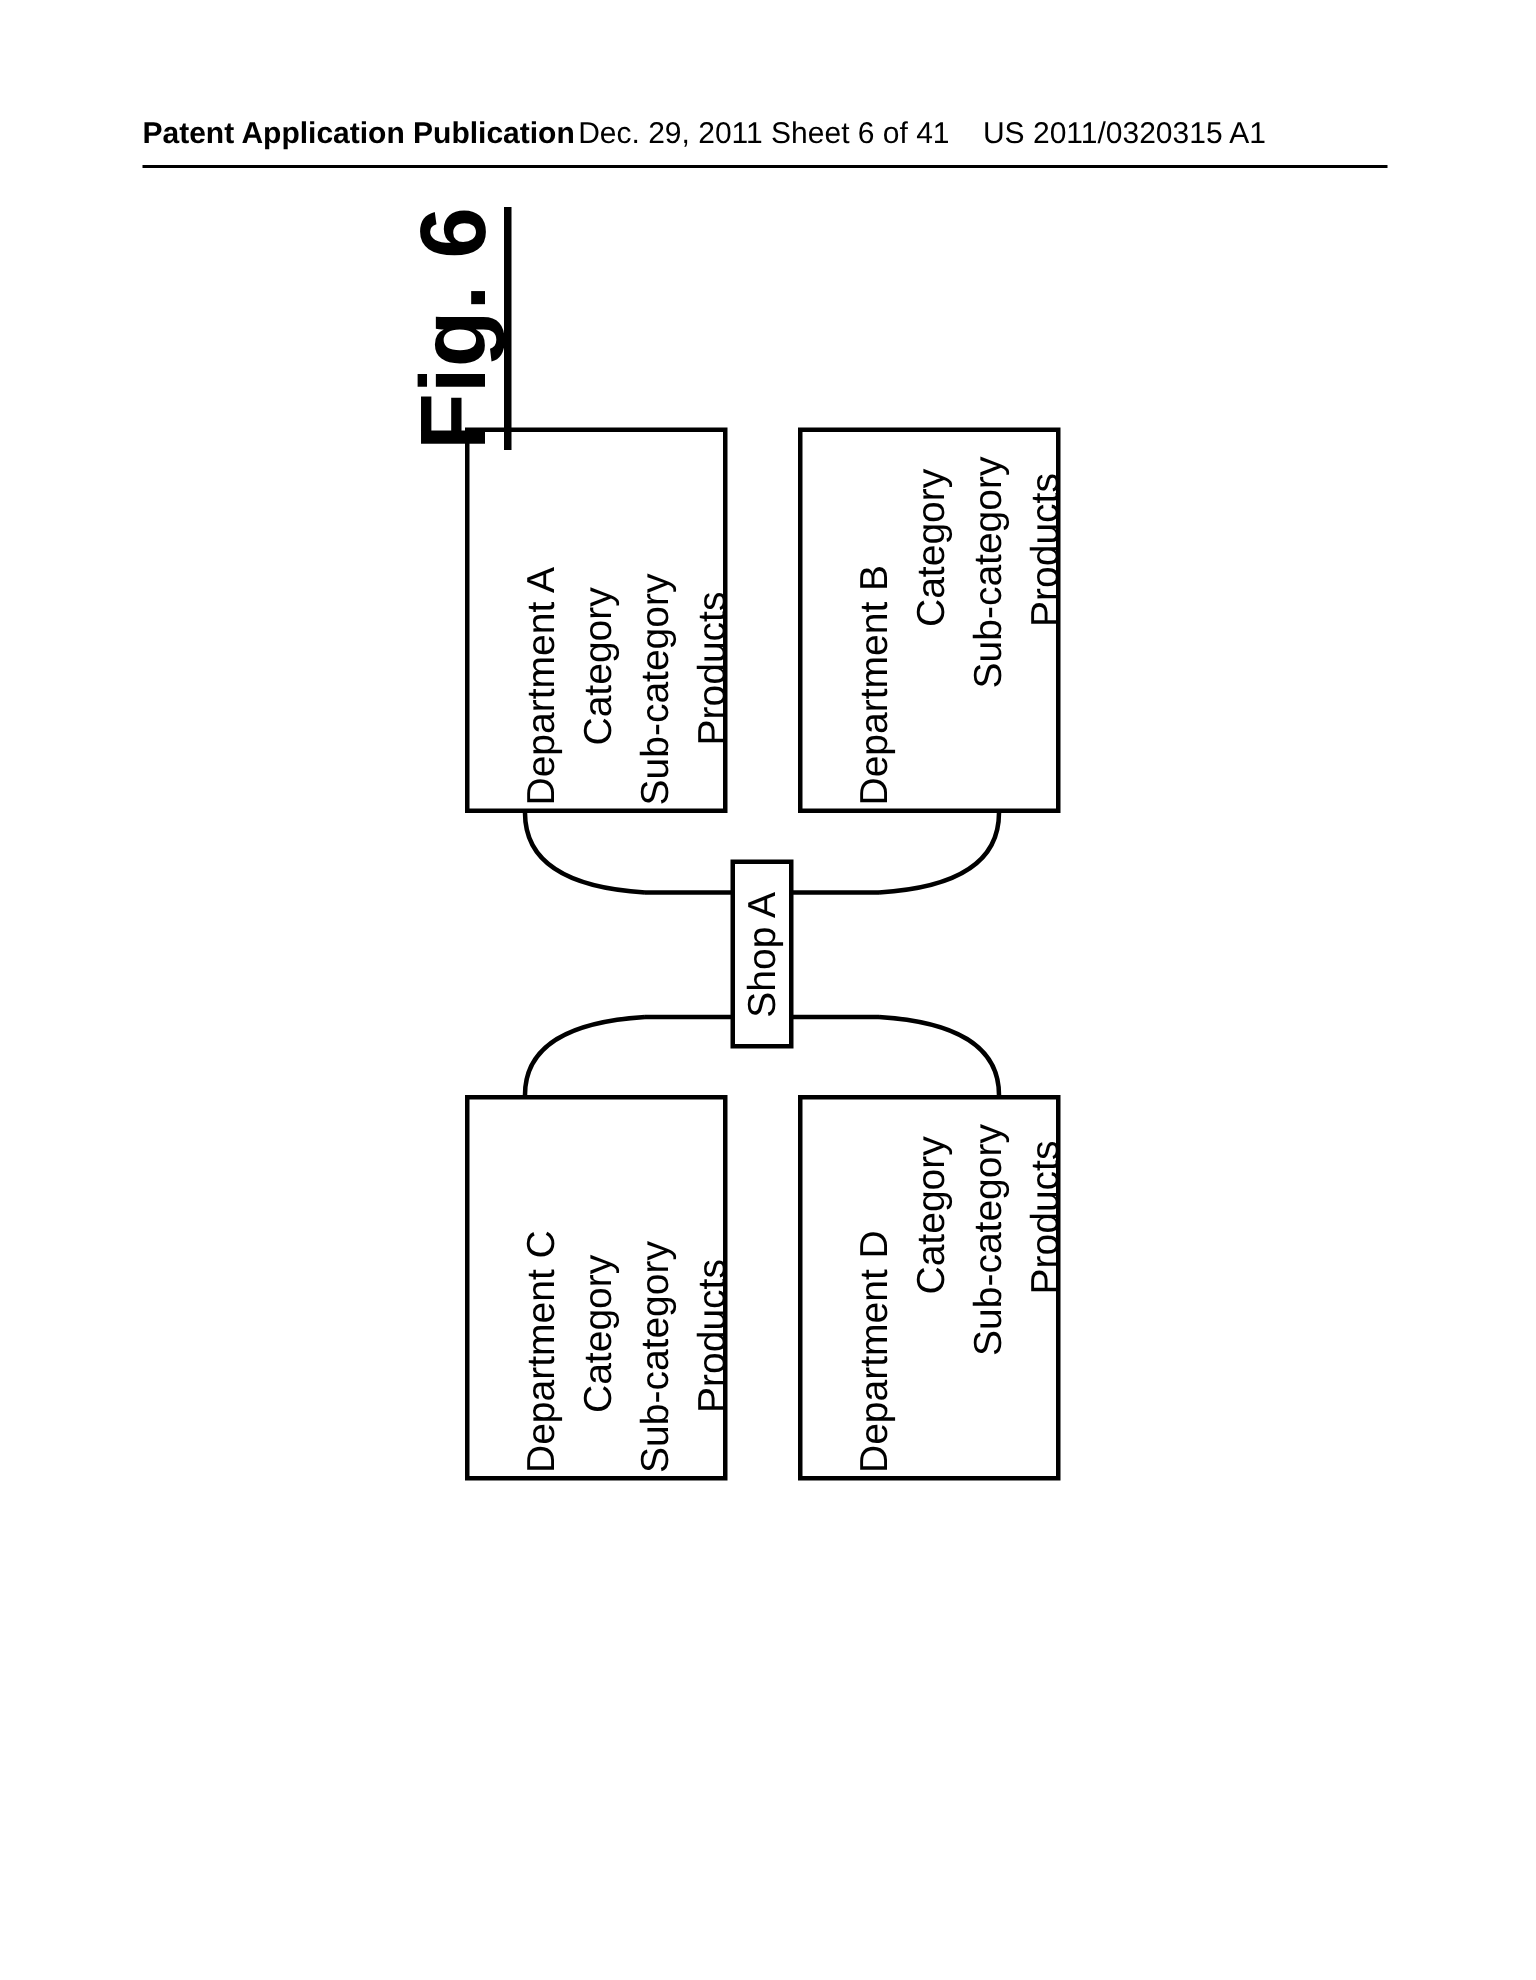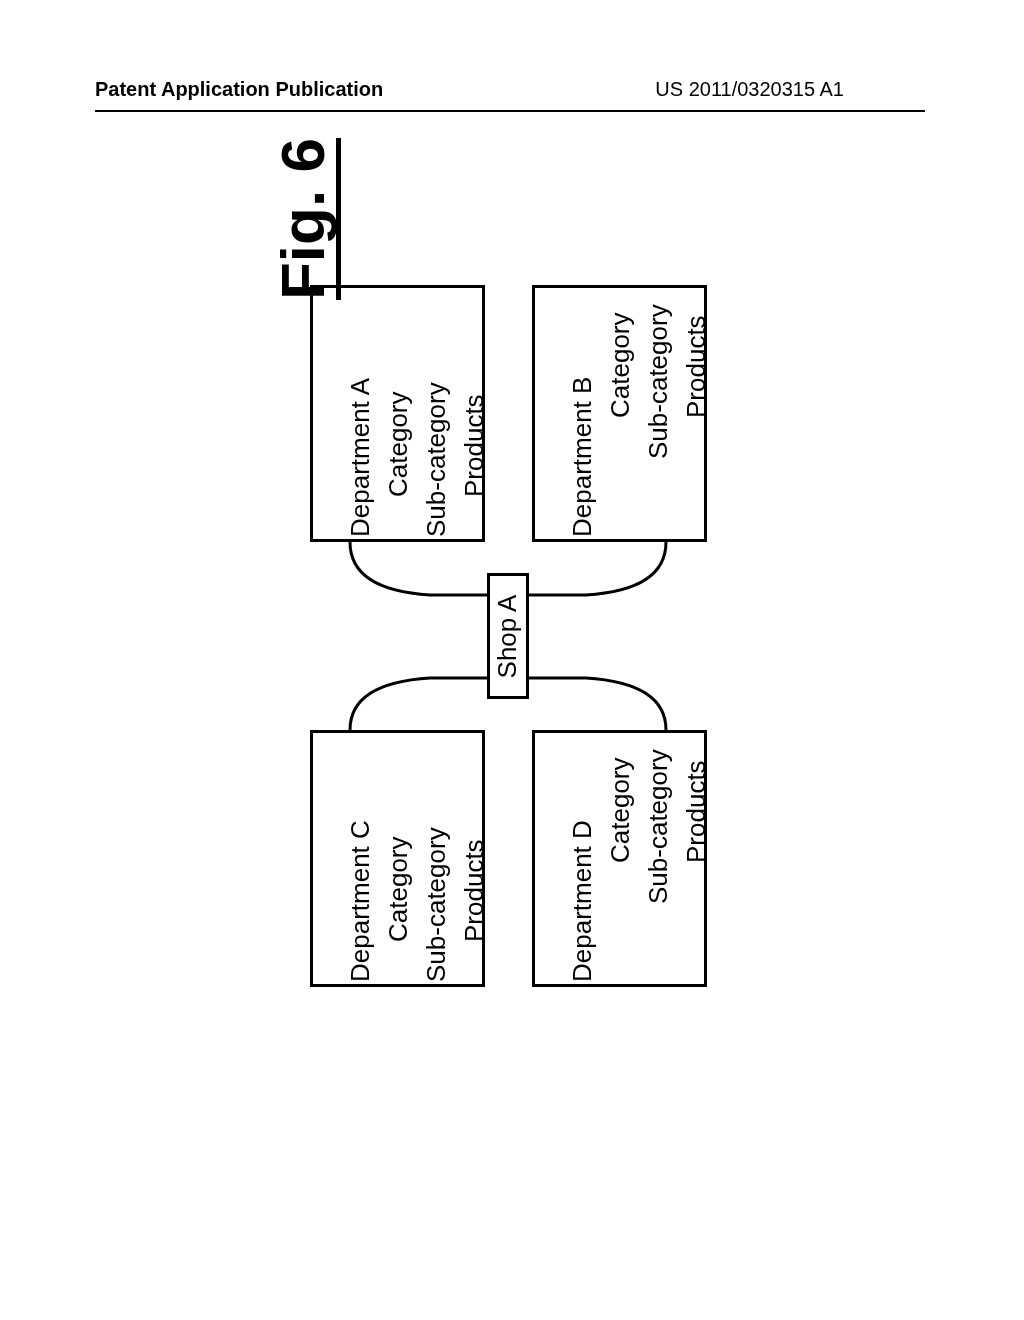--- a/index.html
+++ b/index.html
@@ -104,20 +104,21 @@
     left: 0; top: 0;
     width: 1024px; height: 1320px;
     pointer-events: none;
   }
 </style>
 </head>
 <body>
 
 <div class="header">
   <span class="left">Patent Application Publication</span>
+  <span class="center">Dec. 29, 2011  Sheet 6 of 41</span>
   <span class="right">US 2011/0320315 A1</span>
 </div>
 <div class="hrule"></div>
 
 <div class="figure-title">Fig. 6</div>
 
 <svg class="connectors">
 
   <line x1="488" y1="595" x2="430" y2="595" stroke="#000" stroke-width="3"></line>
   <line x1="528" y1="595" x2="586" y2="595" stroke="#000" stroke-width="3"></line>

